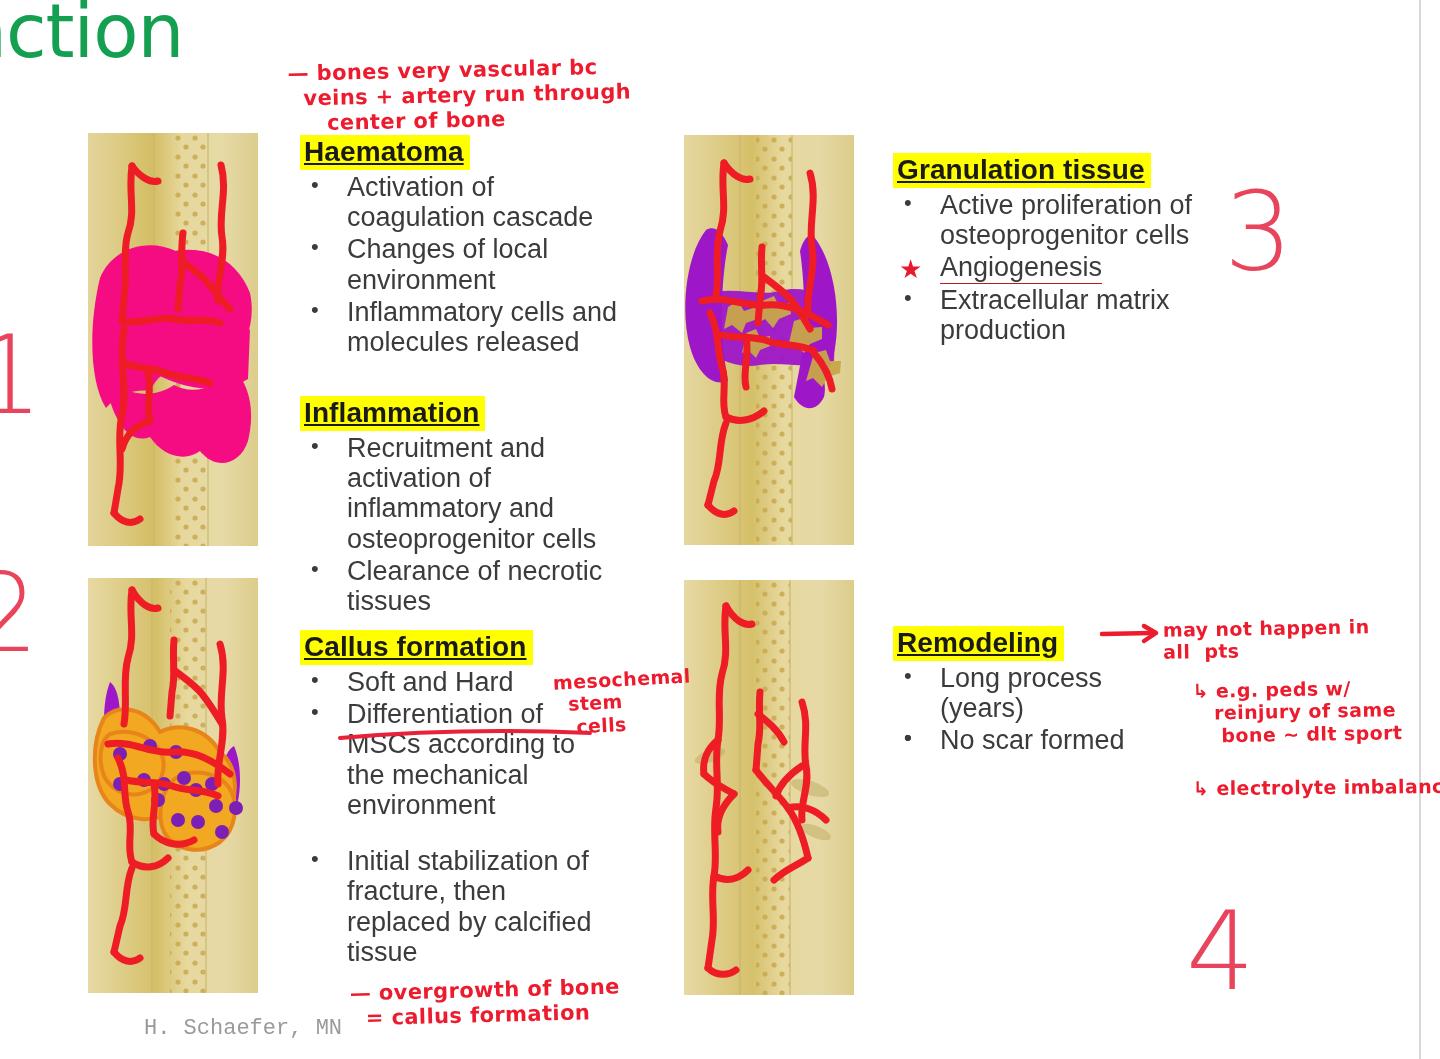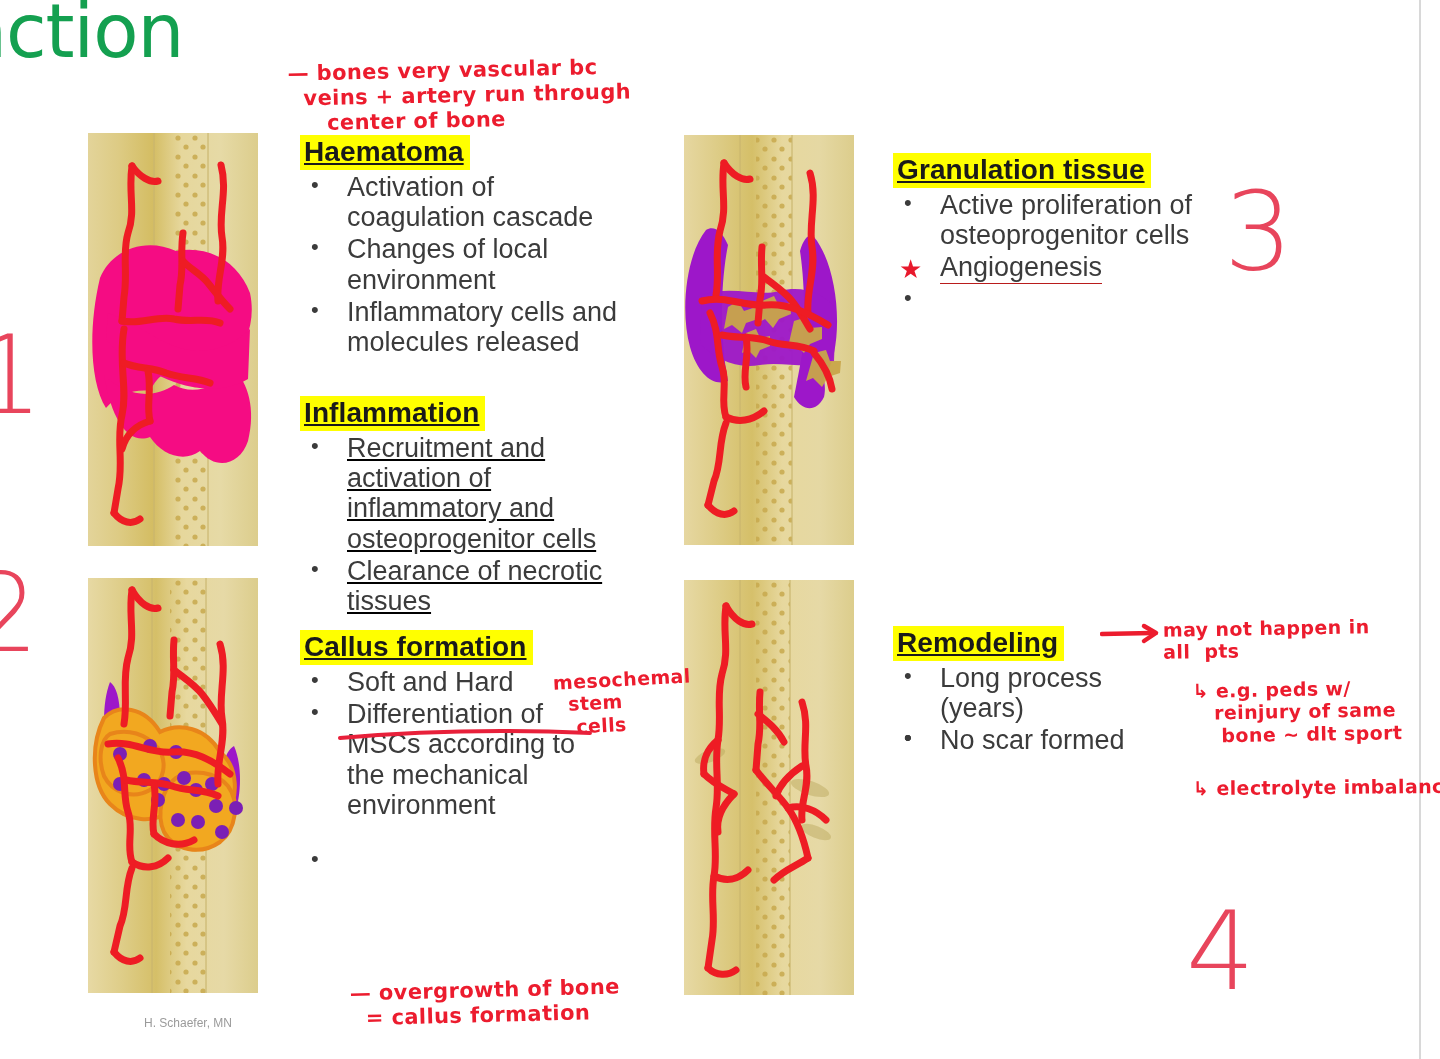--- a/index.html
+++ b/index.html
@@ -110,23 +110,23 @@
 
   
   .bone {
     position: absolute;
     overflow: visible;
   }
 
   
   .credit {
     position: absolute;
-    font-size: 12px;
+    font-size: 22px;
     color: #9a9a9a;
-    font-family: Liberation Sans, sans-serif;
+    font-family: Liberation Mono, monospace;
   }
 </style>
 </head>
 <body>
 
 <div id="slide">
 
   <div class="page-edge" style="left:1419px;"></div>
 
   <div class="slide-title">nction</div>
@@ -352,21 +352,21 @@
         <span class="bullet-dot">•</span>
         <span>Changes of local environment</span>
       </li>
       <li>
         <span class="bullet-dot">•</span>
         <span>Inflammatory cells and molecules released</span>
       </li>
     </ul>
   </div>
 
-  <div class="section" style="left:300px; top:396px; width:335px;text-decoration:underline;">
+  <div class="section" style="left:300px; top:396px; width:335px;">
     <div class="sec-head">Inflammation</div>
     <ul class="bullets">
       <li>
         <span class="bullet-dot">•</span>
         <span>Recruitment and activation of inflammatory and osteoprogenitor cells</span>
       </li>
       <li>
         <span class="bullet-dot">•</span>
         <span>Clearance of necrotic tissues</span>
       </li>
@@ -379,37 +379,39 @@
       <li>
         <span class="bullet-dot">•</span>
         <span>Soft and Hard</span>
       </li>
       <li>
         <span class="bullet-dot">•</span>
         <span>Differentiation of MSCs according to the mechanical environment</span>
       </li>
       <li style="margin-top:26px;">
         <span class="bullet-dot">•</span>
+        <span>Initial stabilization of fracture, then replaced by calcified tissue</span>
       </li>
     </ul>
   </div>
 
   <div class="section" style="left:893px; top:153px; width:310px;">
     <div class="sec-head">Granulation tissue</div>
     <ul class="bullets">
       <li>
         <span class="bullet-dot">•</span>
         <span>Active proliferation of osteoprogenitor cells</span>
       </li>
       <li class="starred">
         <span class="bullet-dot">★</span>
         <span class="red-underline">Angiogenesis</span>
       </li>
       <li>
         <span class="bullet-dot">•</span>
+        <span>Extracellular matrix production</span>
       </li>
     </ul>
   </div>
 
   <div class="section" style="left:893px; top:626px; width:300px;">
     <div class="sec-head">Remodeling</div>
     <ul class="bullets">
       <li>
         <span class="bullet-dot">•</span>
         <span>Long process (years)</span>

